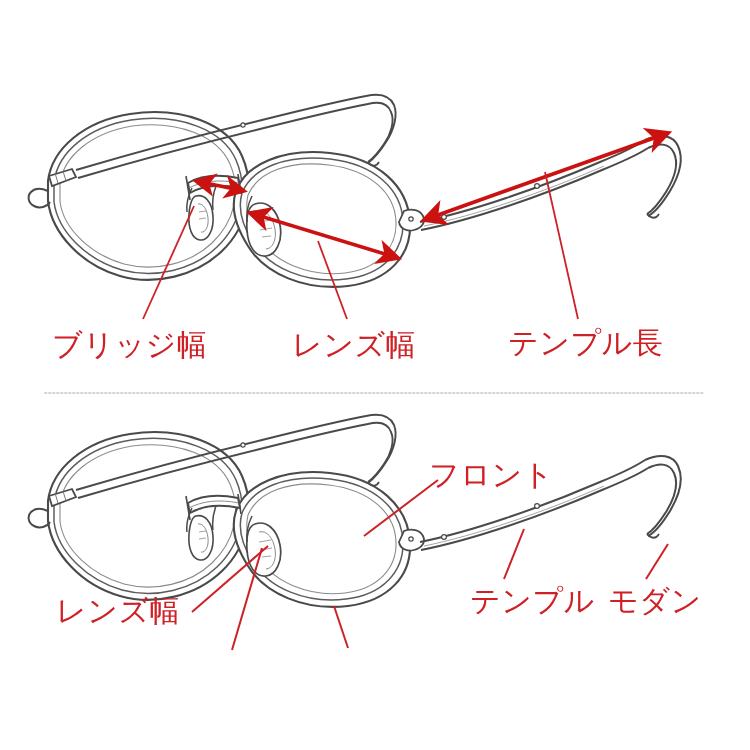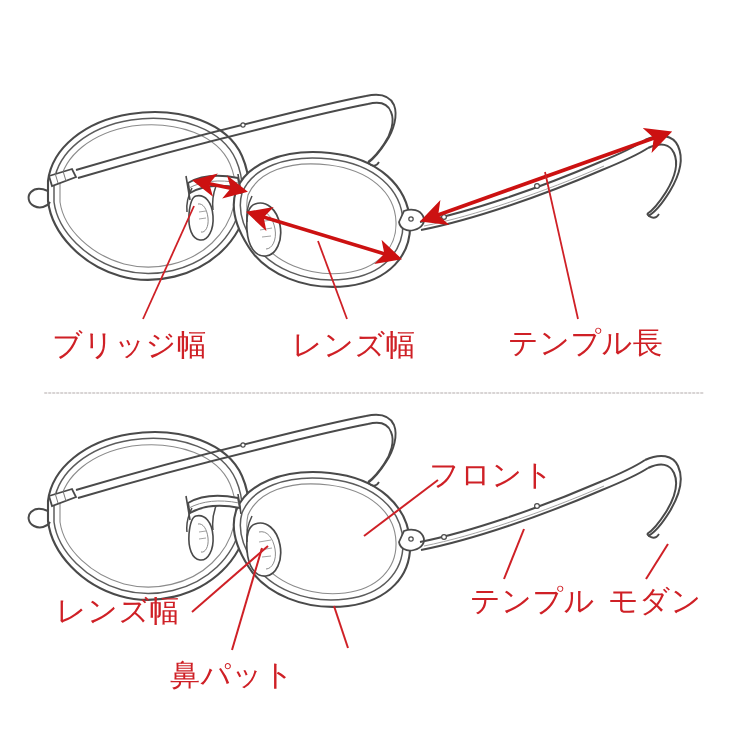--- a/index.html
+++ b/index.html
@@ -151,15 +151,14 @@
   </svg>
 
   <div class="lbl" style="left:52px;top:294px;">ブリッジ幅</div>
   <div class="lbl" style="left:292px;top:294px;font-family:Liberation Serif, serif;">レンズ幅</div>
   <div class="lbl" style="left:508px;top:294px;font-family:Liberation Mono, monospace;">テンプル長</div>
 
   <div class="lbl" style="left:429px;top:424px;">フロント</div>
   <div class="lbl" style="left:470px;top:550px;">テンプル</div>
   <div class="lbl" style="left:608px;top:550px;">モダン</div>
   <div class="lbl" style="left:56px;top:560px;">レンズ幅</div>
-  <div class="lbl" style="left:170px;top:624px;">鼻パット</div>
 
 </div>
 
 </body></html>

